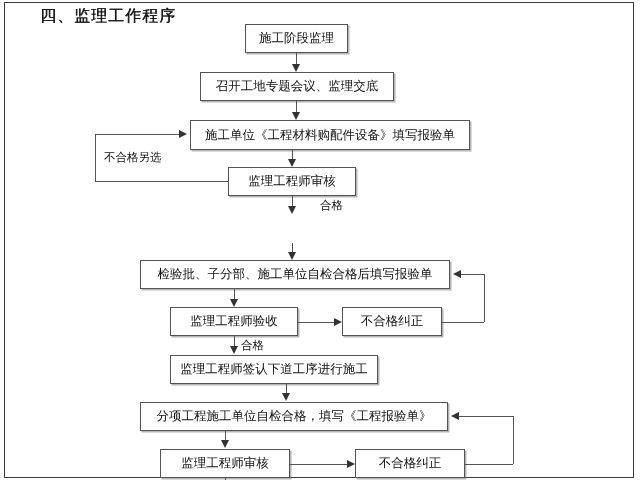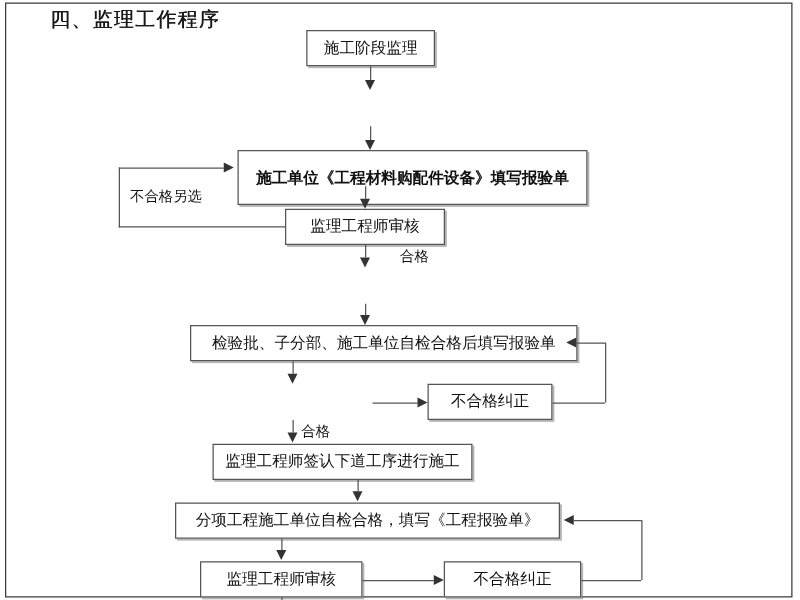--- a/index.html
+++ b/index.html
@@ -92,28 +92,30 @@
 <body>
 
 <div id="page">
 
   <div id="page-border"></div>
 
   <div id="section-title">四、监理工作程序</div>
 
   <div class="node" style="left:245px; top:24px; width:103px; height:29px;">施工阶段监理</div>
 
+  <div class="node" style="left:200px; top:72px; width:194px; height:29px;">召开工地专题会议、监理交底</div>
 
-  <div class="node" style="left:190px; top:120px; width:280px; height:44px;font-weight:bold;">施工单位《工程材料购配件设备》填写报验单</div>
+  <div class="node" style="left:190px; top:120px; width:280px; height:30px;">施工单位《工程材料购配件设备》填写报验单</div>
 
   <div class="node" style="left:228px; top:167px; width:128px; height:29px;">监理工程师审核</div>
 
 
-  <div class="node" style="left:140px; top:260px; width:310px; height:29px;margin-left:12px;">检验批、子分部、施工单位自检合格后填写报验单</div>
+  <div class="node" style="left:140px; top:260px; width:310px; height:29px;">检验批、子分部、施工单位自检合格后填写报验单</div>
 
+  <div class="node" style="left:170px; top:307px; width:128px; height:29px;">监理工程师验收</div>
 
   <div class="node" style="left:342px; top:307px; width:100px; height:29px;">不合格纠正</div>
 
   <div class="node" style="left:170px; top:355px; width:208px; height:29px;">监理工程师签认下道工序进行施工</div>
 
   <div class="node" style="left:140px; top:402px; width:308px; height:29px;">分项工程施工单位自检合格，填写《工程报验单》</div>
 
   <div class="node" style="left:160px; top:449px; width:130px; height:29px;">监理工程师审核</div>
 
   <div class="node" style="left:355px; top:449px; width:110px; height:29px;">不合格纠正</div>

